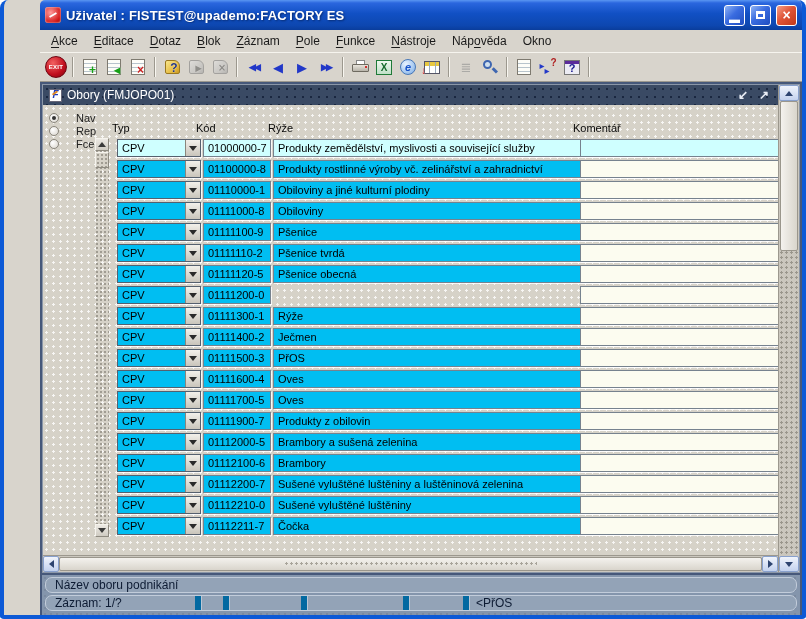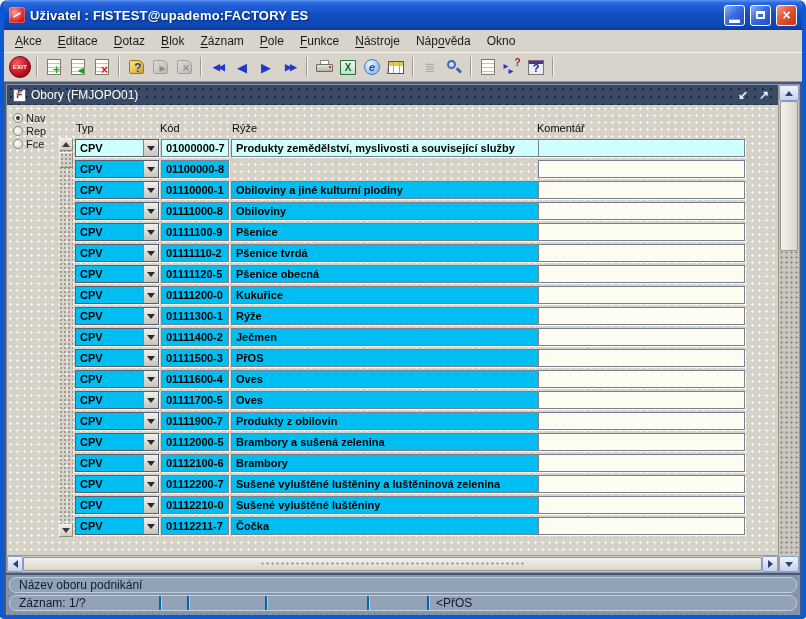--- a/index.html
+++ b/index.html
@@ -1,21 +1,21 @@
 <!DOCTYPE html>
 <html><head>
 <meta charset="utf-8">
 <style>
   html,body{margin:0;padding:0;background:#fff;}
   *{box-sizing:border-box;}
   .window{
     width:806px;height:619px;overflow:hidden;position:relative;
     font-family:"Liberation Sans",sans-serif;
     border:4px solid #0C59D6;border-top:0;border-radius:8px 8px 4px 4px;
-    background:#D8D4CC;display:flex;flex-direction:column;
+    background:#D8D4CC;display:flex;flex-direction:column;padding-left:36px;
   }
   
   .titlebar{flex:0 0 30px;height:30px;display:flex;align-items:center;gap:5px;padding:0 5px;
     background:linear-gradient(180deg,#5A96F2 0%,#2A66DE 10%,#1150C4 45%,#0D47B0 85%,#0A3D9C 100%);
     border-radius:5px 5px 0 0;}
   .app-icon{width:16px;height:16px;border-radius:3px;flex:0 0 16px;
     background:radial-gradient(circle at 35% 35%,#FF9C9C,#D21616 70%,#8E0A0A);
     box-shadow:inset 0 0 2px #fff;position:relative;}
   .app-icon::after{content:"";position:absolute;left:4px;top:7px;width:8px;height:2px;background:#fff;transform:rotate(-30deg);}
   .title-text{flex:1;color:#fff;font-weight:bold;font-size:13px;white-space:nowrap;overflow:hidden;
@@ -83,38 +83,38 @@
     display:flex;align-items:center;gap:5px;padding:0 6px;color:#fff;font-size:12px;}
   .iw-icon{width:13px;height:13px;background:#fff;border:1px solid #667;display:flex;align-items:center;justify-content:center;
     color:#2040C0;font-weight:bold;font-style:italic;font-size:10px;line-height:1;position:relative;}
   .iw-icon::before{content:"";position:absolute;left:2px;top:2px;width:6px;height:2px;background:#E08820;transform:rotate(-35deg);}
   .iw-title{flex:1;white-space:nowrap;overflow:hidden;}
   .iw-ctrl{font-size:12px;font-weight:bold;color:#E8ECF4;padding:0 3px;}
   
   .canvas{flex:1;position:relative;overflow:hidden;background-color:#D6D2C8;
     background-image:radial-gradient(rgba(255,255,255,.8) 1px,transparent 1.2px);background-size:7px 7px;}
   .radios{position:absolute;left:6px;top:6px;font-size:11px;color:#222;}
-  .radio{display:flex;align-items:center;gap:3px;height:13px;}
+  .radio{display:flex;align-items:center;gap:17px;height:13px;}
   .rdot{width:10px;height:10px;border-radius:50%;border:1px solid #8A867C;position:relative;flex:0 0 10px;
     background:radial-gradient(circle at 35% 35%,#fff,#D8D4CC);}
   .radio.selected .rdot::after{content:"";position:absolute;left:2px;top:2px;width:4px;height:4px;border-radius:50%;background:#333;}
   .thead{position:absolute;top:17px;font-size:11px;color:#0a0a0a;white-space:nowrap;}
   
   .rowscroll{position:absolute;left:52px;top:33px;width:14px;height:399px;display:flex;flex-direction:column;
     background-image:radial-gradient(#A09C92 1px,transparent 1.1px);background-size:4px 4px;}
   .rs-btn{flex:0 0 13px;background:linear-gradient(#EDEAE4,#CFCBC2);border:1px solid;border-color:#F6F4EE #8E8A80 #8E8A80 #F6F4EE;
     display:flex;align-items:center;justify-content:center;}
   .rs-thumb{flex:0 0 16px;margin-top:1px;background:#D6D2C8;border:1px solid;border-color:#F6F4EE #8E8A80 #8E8A80 #F6F4EE;
     background-image:radial-gradient(#A09C92 1px,transparent 1.1px);background-size:4px 4px;}
   .rs-track{flex:1;}
   .arr-u{width:0;height:0;border-left:4px solid transparent;border-right:4px solid transparent;border-bottom:5px solid #3A3A3A;}
   .arr-d{width:0;height:0;border-left:4px solid transparent;border-right:4px solid transparent;border-top:5px solid #3A3A3A;}
   
   .trows{position:absolute;left:67px;top:33px;width:680px;height:399px;}
-  .trow{position:absolute;left:1px;height:21px;width:680px;font-weight:bold;}
+  .trow{position:absolute;left:7px;height:21px;width:680px;}
   .cell{position:absolute;top:1px;height:18px;font-size:11px;color:#000;line-height:16px;padding:0 4px;
     white-space:nowrap;overflow:hidden;border:1px solid #76828E;box-shadow:1px 1px 0 rgba(255,255,255,.8);}
   .c-kod{left:86px;width:68px;}
   .c-nazev{left:156px;width:367px;}
   .c-kom{left:463px;width:207px;background:#FCFCF0;}
   .combo{left:0;width:84px;padding:0;display:flex;border:1px solid #55606E;}
   .combo-text{flex:1;padding:1px 4px;line-height:14px;overflow:hidden;}
   .combo-btn{flex:0 0 15px;background:linear-gradient(180deg,#F2F0EA,#C9C5BB);border-left:1px solid #8A867C;
     display:flex;align-items:center;justify-content:center;}
   .combo-btn i{display:block;width:0;height:0;border:4px solid transparent;border-top:5px solid #2A2A2A;margin-top:5px;}
@@ -141,21 +141,21 @@
     border-radius:2px;position:relative;}
   .hs-thumb::after{content:"";position:absolute;left:32%;right:32%;top:3px;bottom:3px;
     background-image:radial-gradient(#A8A49A 1px,transparent 1.2px);background-size:5px 5px;}
   
   .statusbar{flex:0 0 40px;margin-top:2px;background-color:#8495AC;
     background-image:radial-gradient(rgba(0,0,0,.07) 1px,transparent 1.2px);background-size:6px 6px;
     padding:2px 3px 3px 3px;display:flex;flex-direction:column;gap:2px;}
   .status-field{height:16px;background:#93A3B7;border:1px solid #C2CCDA;border-radius:7px;
     display:flex;align-items:center;padding:0 9px;font-size:12px;color:#0D1B33;overflow:hidden;white-space:nowrap;}
   .status-field .seg{height:100%;display:flex;align-items:center;flex:0 0 auto;}
-  .status-field .seg + .seg{border-left:2px solid #0369a1;box-shadow:inset 1px 0 0 #BCC8D6;padding-left:7px;}
+  .status-field .seg + .seg{border-left:6px solid #0369a1;box-shadow:inset 1px 0 0 #BCC8D6;padding-left:7px;}
   .status-field .seg.grow{flex:1 1 auto;}
 </style>
 </head>
 <body>
 
 <div class="window">
 
   <div class="titlebar">
     <span class="app-icon"></span>
     <span class="title-text">Uživatel : FISTEST@upademo:FACTORY ES</span>
@@ -335,20 +335,21 @@
                 <div class="cell c-kom"></div>
               </div>
               <div class="trow" style="top: 21px;">
                 <div class="cell combo">
                   <span class="combo-text">CPV</span>
                   <span class="combo-btn">
                     <i></i>
                   </span>
                 </div>
                 <div class="cell c-kod">01100000-8</div>
+                <div class="cell c-nazev">Produkty rostlinné výroby vč. zelinářství a zahradnictví</div>
                 <div class="cell c-kom"></div>
               </div>
               <div class="trow" style="top: 42px;">
                 <div class="cell combo">
                   <span class="combo-text">CPV</span>
                   <span class="combo-btn">
                     <i></i>
                   </span>
                 </div>
                 <div class="cell c-kod">01110000-1</div>
@@ -400,21 +401,20 @@
                 <div class="cell c-kom"></div>
               </div>
               <div class="trow" style="top: 147px;">
                 <div class="cell combo">
                   <span class="combo-text">CPV</span>
                   <span class="combo-btn">
                     <i></i>
                   </span>
                 </div>
                 <div class="cell c-kod">01111200-0</div>
-                <div class="cell c-nazev">Kukuřice</div>
                 <div class="cell c-kom"></div>
               </div>
               <div class="trow" style="top: 168px;">
                 <div class="cell combo">
                   <span class="combo-text">CPV</span>
                   <span class="combo-btn">
                     <i></i>
                   </span>
                 </div>
                 <div class="cell c-kod">01111300-1</div>

